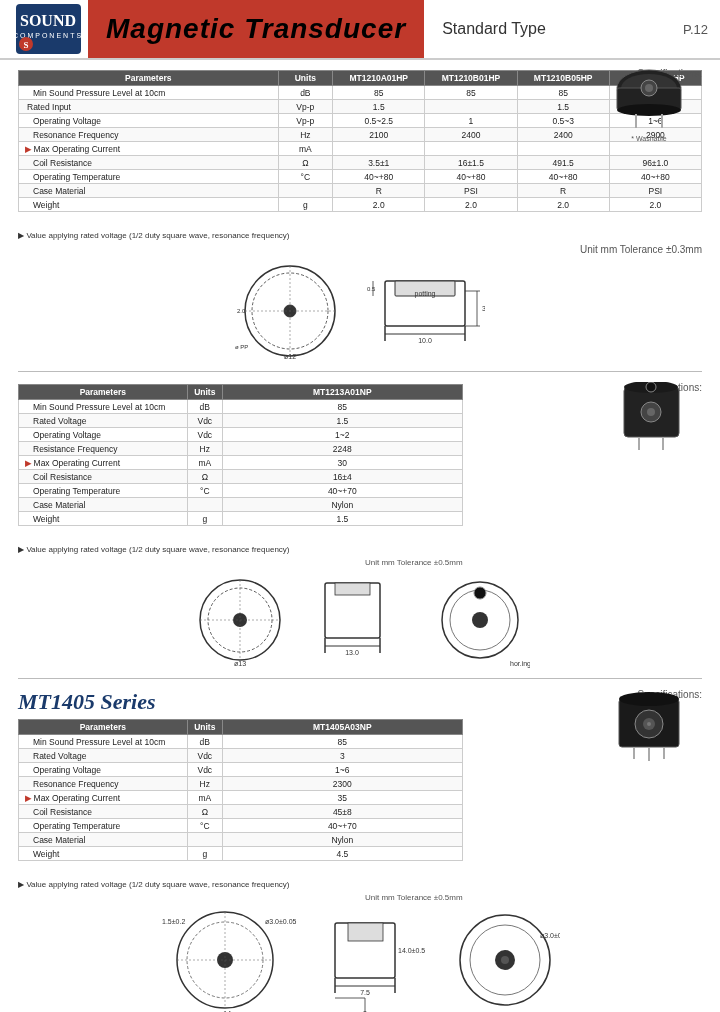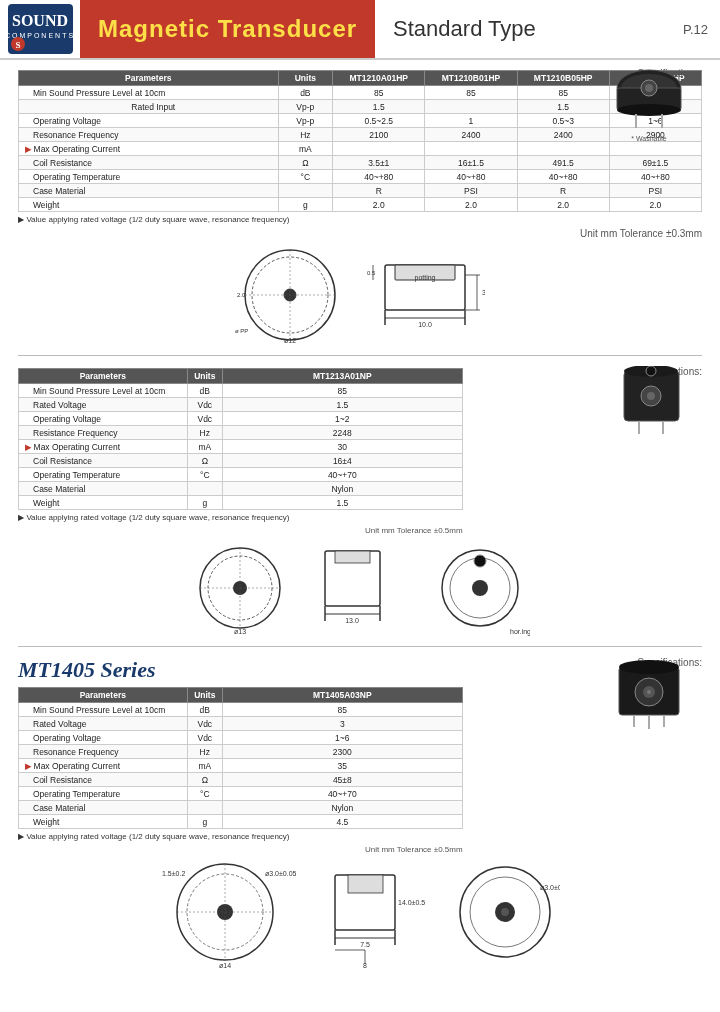--- a/index.html
+++ b/index.html
@@ -20,54 +20,56 @@
       padding: 0 0 40px 0;
     }
 
     
     .header {
       display: flex;
       align-items: stretch;
       height: 60px;
       border-bottom: 2px solid #ccc;
       margin-bottom: 0;
+      padding-left: 8px;
     }
     .logo-box {
       width: 80px;
       display: flex;
       align-items: center;
       justify-content: center;
       padding: 4px;
     }
     .logo-svg {
       width: 65px;
       height: 50px;
     }
     .title-box {
       background: #c0392b;
       display: flex;
       align-items: center;
       padding: 0 18px;
       flex: 0 0 auto;
     }
     .title-box span {
-      color: #fde047;
-      font-size: 24px;
+      color: #000000;
+      font-size: 28px;
       font-weight: 900;
+      font-style: italic;
       letter-spacing: 1px;
       white-space: nowrap;
     }
     .subtitle-box {
       display: flex;
       align-items: center;
       padding: 0 18px;
       flex: 1;
     }
     .subtitle-box span {
-      font-size: 22px;
+      font-size: 16px;
       font-weight: 400;
       color: #333;
     }
     .page-num-box {
       display: flex;
       align-items: center;
       padding: 0 12px;
       font-size: 13px;
       color: #555;
     }
@@ -96,21 +98,21 @@
       display: flex;
       align-items: flex-end;
       margin-bottom: 2px;
     }
 
     
     .spec-table {
       width: 100%;
       border-collapse: collapse;
       font-size: 8.5px;
-      margin-bottom: 3px;
+      margin-bottom: 19px;
     }
     .spec-table th {
       background: #555;
       color: #fff;
       padding: 2px 4px;
       border: 1px solid #888;
       font-weight: 600;
       text-align: center;
     }
     .spec-table td {
@@ -212,21 +214,21 @@
       <tbody id="mt1210-tbody">
       <tr>
             <td style="text-align: left; padding-left: 14px;">Min Sound Pressure Level at 10cm</td>
             <td>dB</td>
             <td>85</td>
             <td>85</td>
             <td>85</td>
             <td>85</td>
           </tr>
           <tr style="background: rgb(240, 244, 248);">
-            <td style="text-align: center; padding-left: 14px;">Rated Input</td>
+            <td style="text-align: left; padding-left: 8px;">Rated Input</td>
             <td>Vp-p</td>
             <td>1.5</td>
             <td></td>
             <td>1.5</td>
             <td>1.5</td>
           </tr>
           <tr>
             <td style="text-align: left; padding-left: 14px;">Operating Voltage</td>
             <td>Vp-p</td>
             <td>0.5~2.5</td>
@@ -249,21 +251,21 @@
             <td></td>
             <td></td>
             <td></td>
           </tr>
           <tr style="background: rgb(240, 244, 248);">
             <td style="text-align: left; padding-left: 14px;">Coil Resistance</td>
             <td>Ω</td>
             <td>3.5±1</td>
             <td>16±1.5</td>
             <td>491.5</td>
-            <td>69±1.5</td>
+            <td>96±1.0</td>
           </tr>
           <tr>
             <td style="text-align: left; padding-left: 14px;">Operating Temperature</td>
             <td>°C</td>
             <td>40~+80</td>
             <td>40~+80</td>
             <td>40~+80</td>
             <td>40~+80</td>
           </tr>
           <tr style="background: rgb(240, 244, 248);">

